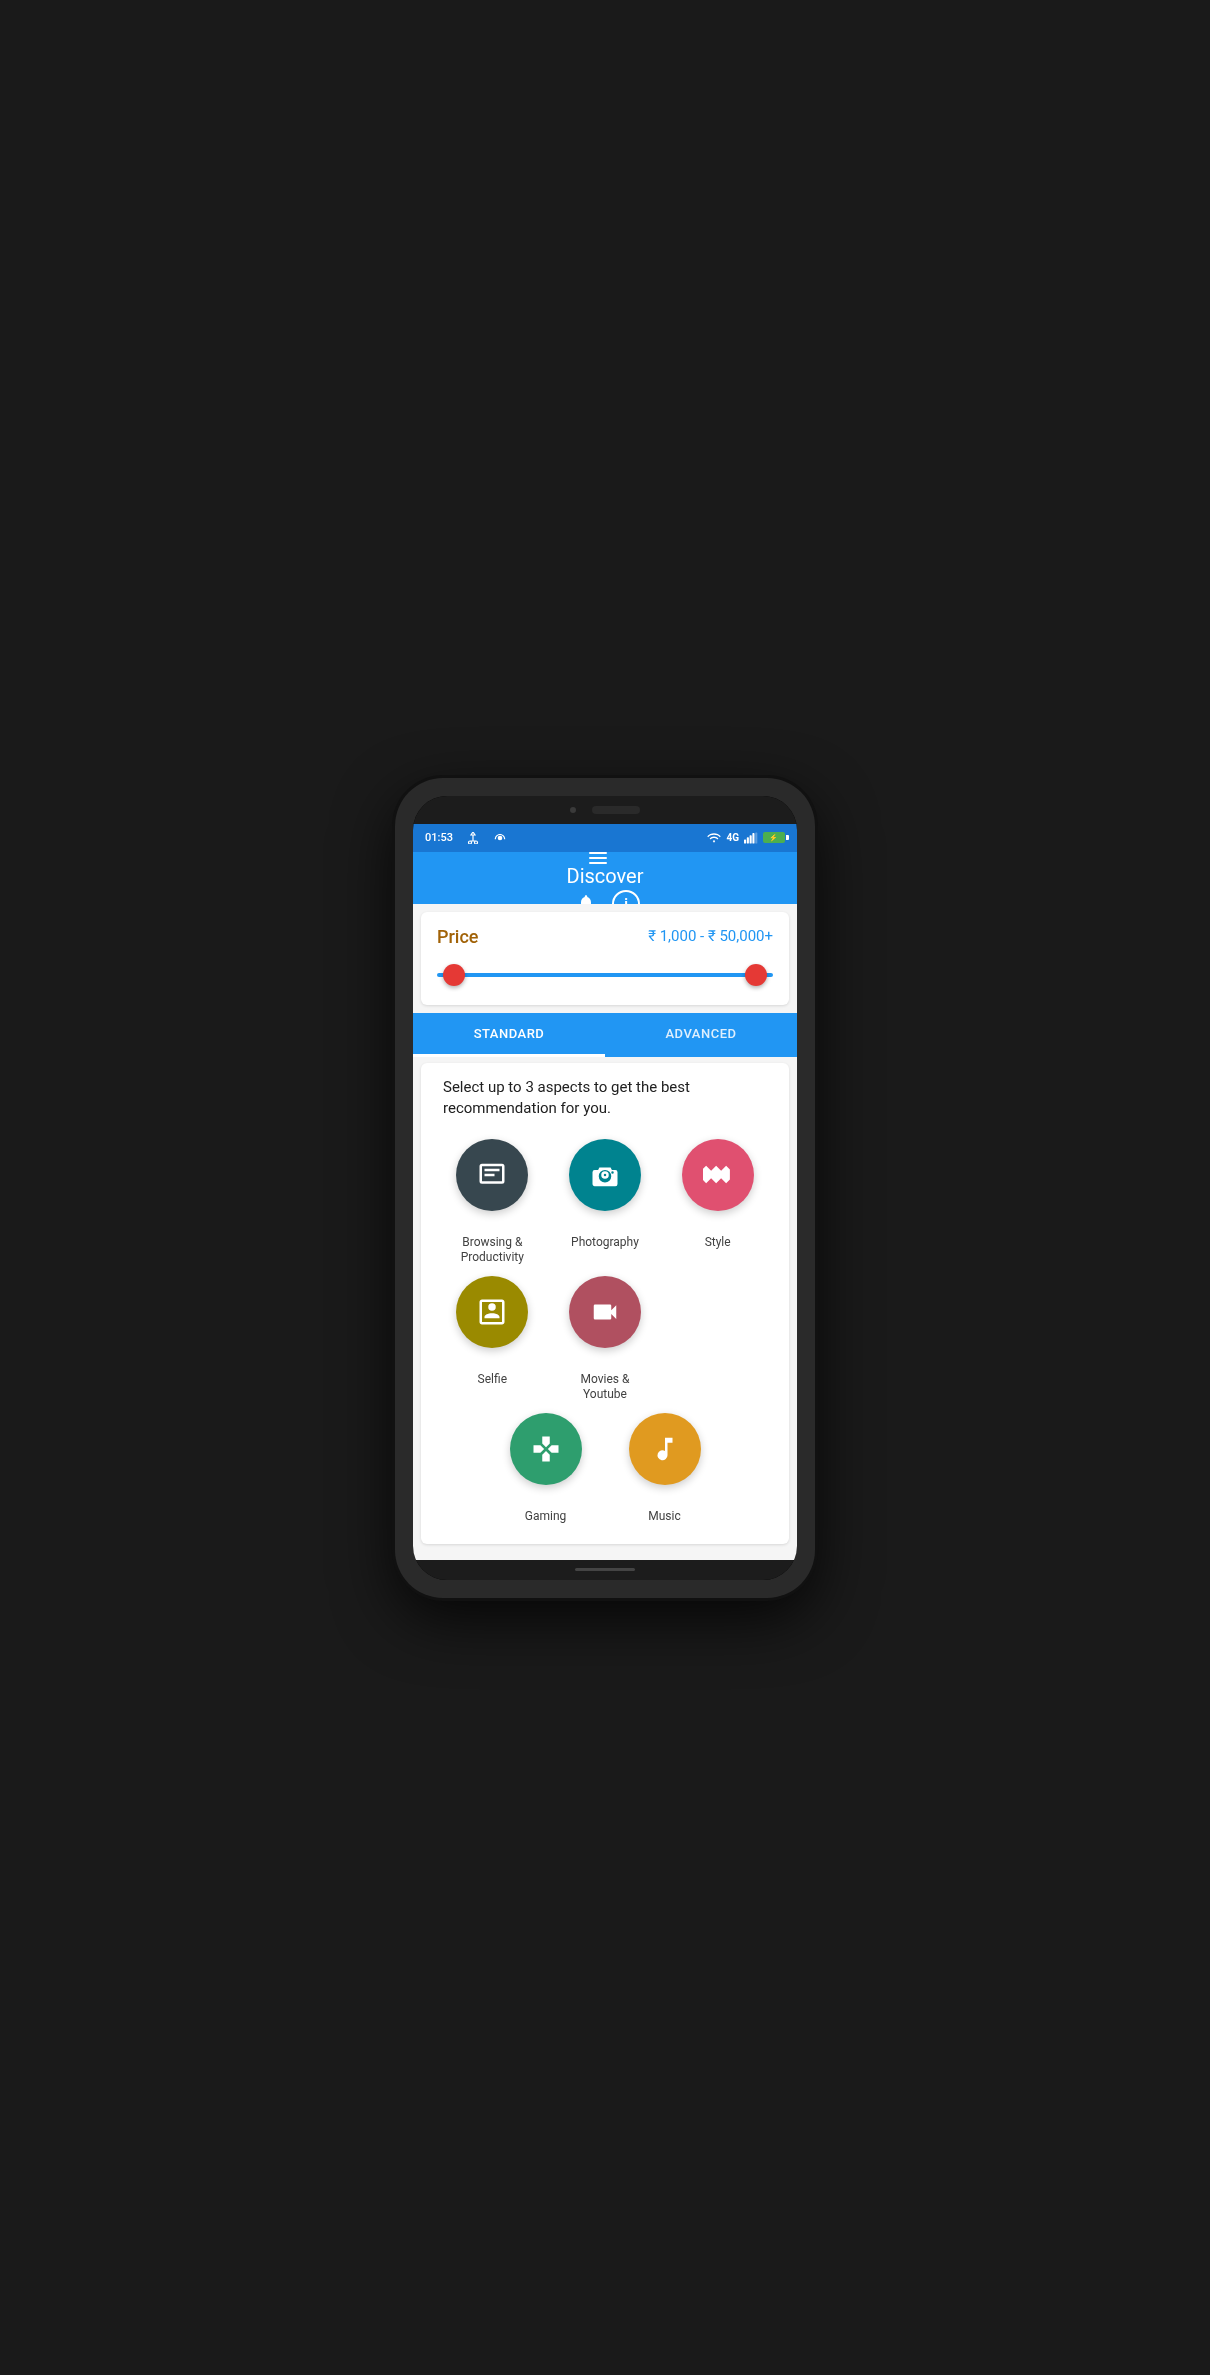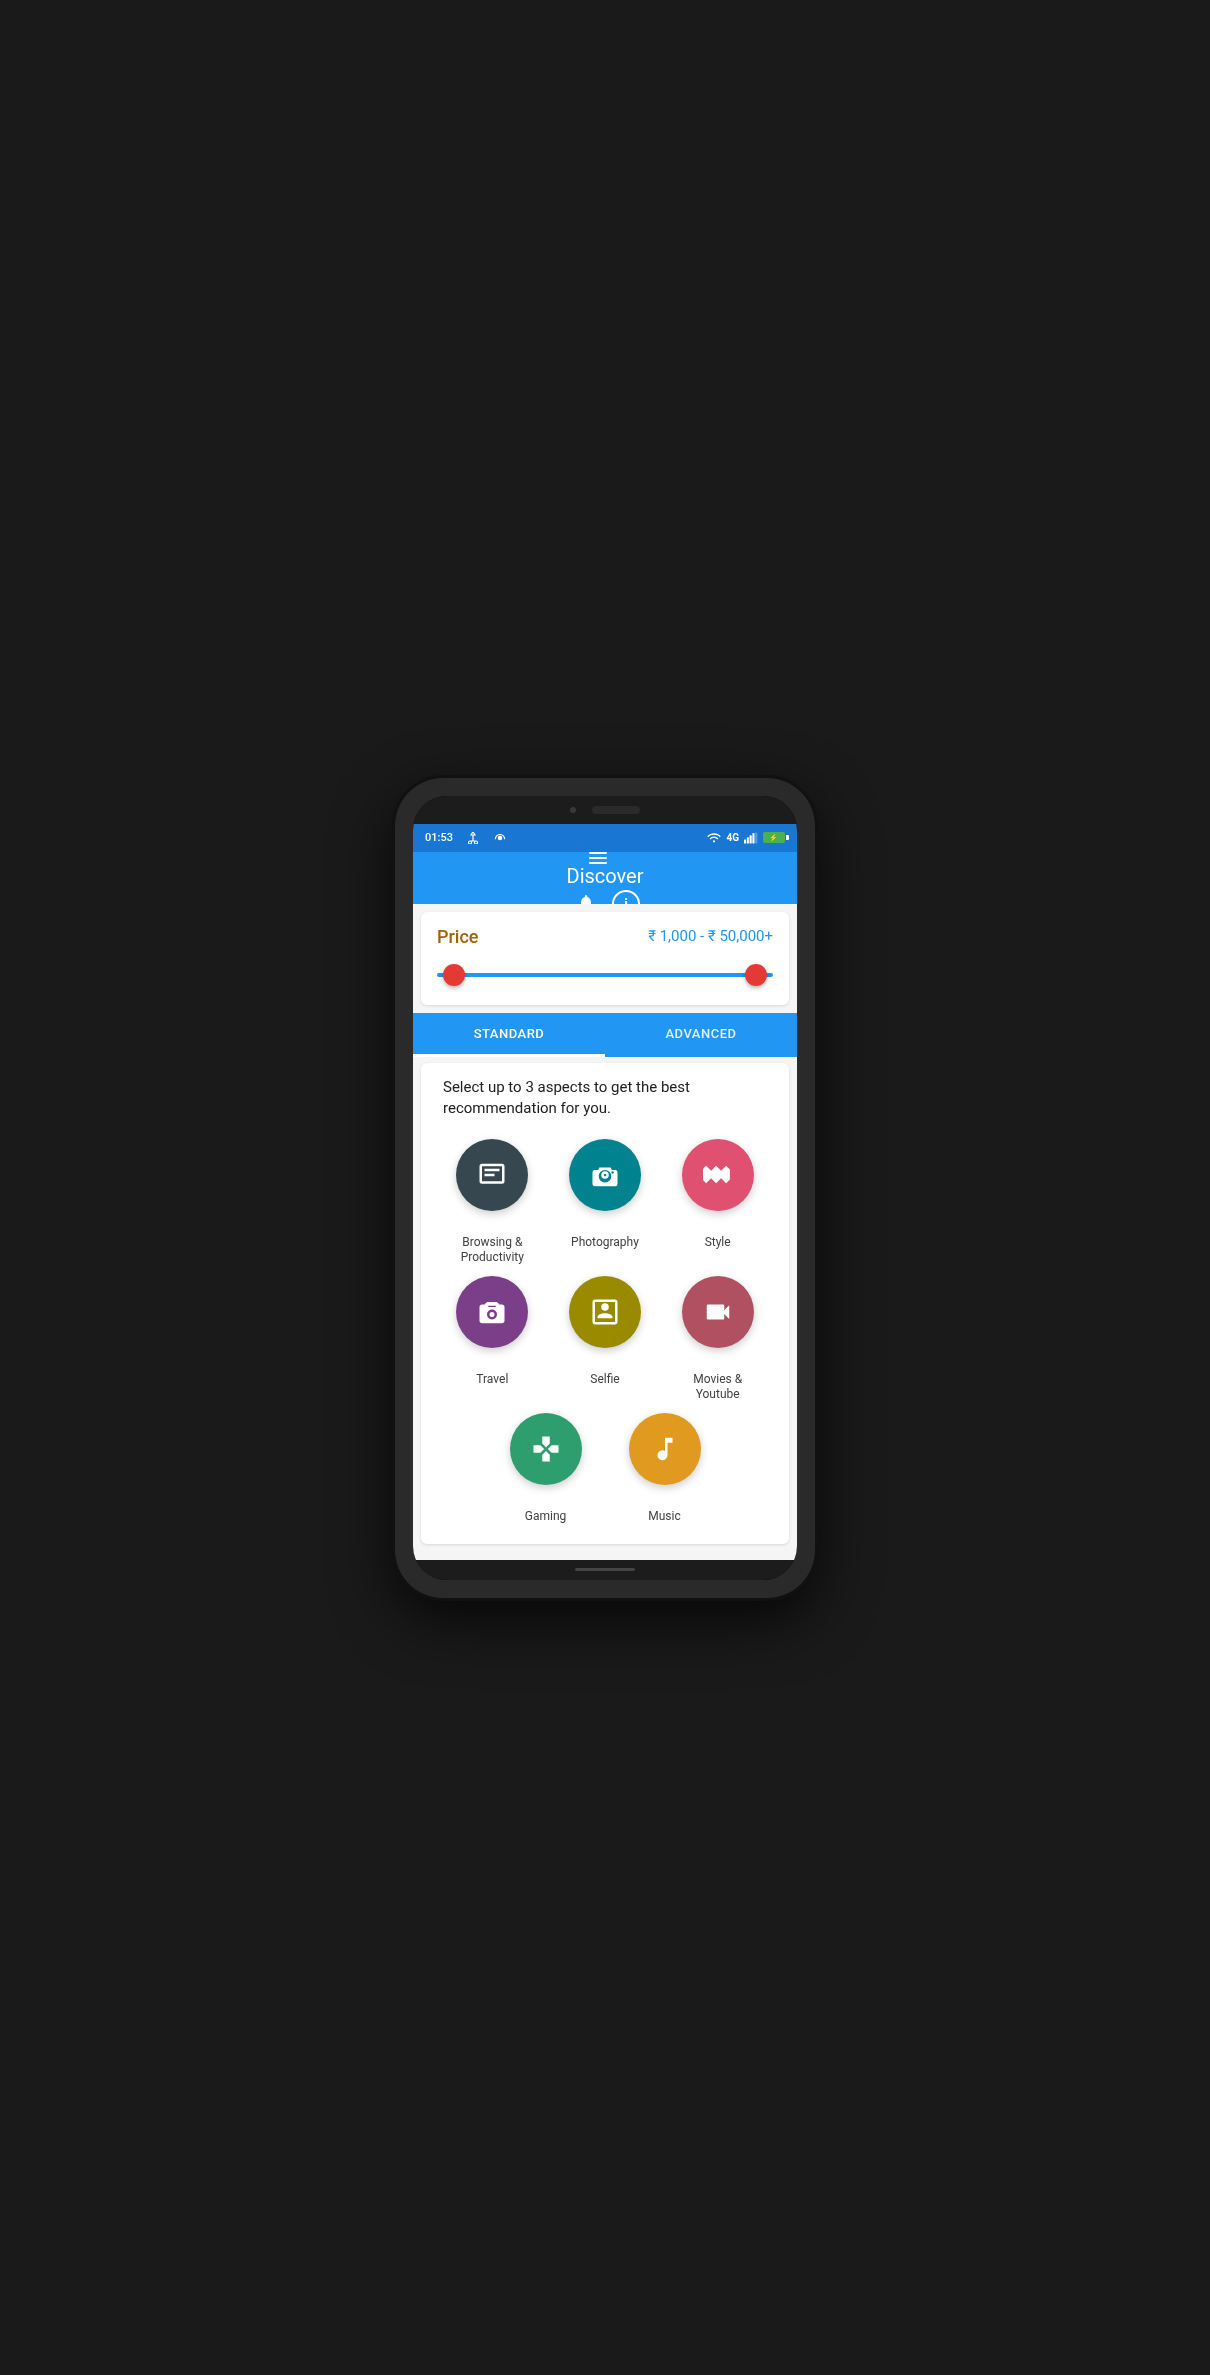--- a/index.html
+++ b/index.html
@@ -435,28 +435,20 @@
 
           <div class="aspect-item">
             <div class="aspect-circle" style="background:#e05070;">
               <svg viewBox="0 0 24 24">
                 <path d="M2.5 4.5l4 4 4-4 4 4 4-4 3 3v8l-3 3-4-4-4 4-4-4-4 4-3-3V7.5l3-3z"></path>
               </svg>
             </div>
             <span class="aspect-label">Style</span>
           </div>
 
-          <div class="aspect-item">
-            <div class="aspect-circle" style="background:#7b3f8a;">
-              <svg viewBox="0 0 24 24">
-                <path d="M20 6h-2.18C17.4 5.22 16.54 4 15 4H9C7.46 4 6.6 5.22 6.18 6H4C2.9 6 2 6.9 2 8v11c0 1.1.9 2 2 2h16c1.1 0 2-.9 2-2V8c0-1.1-.9-2-2-2zm-5 2H9V7h6v1zM12 18a4 4 0 110-8 4 4 0 010 8zm0-6a2 2 0 100 4 2 2 0 000-4z"></path>
-              </svg>
-            </div>
-            <span class="aspect-label">Travel</span>
-          </div>
 
           <div class="aspect-item">
             <div class="aspect-circle" style="background:#9a8a00;">
               <svg viewBox="0 0 24 24">
                 <path d="M12 5a3 3 0 110 6 3 3 0 010-6zm0 8c3.31 0 6 1.34 6 3v1H6v-1c0-1.66 2.69-3 6-3zm8-11H4C2.9 2 2 2.9 2 4v16c0 1.1.9 2 2 2h16c1.1 0 2-.9 2-2V4c0-1.1-.9-2-2-2zm0 18H4V4h16v16z"></path>
               </svg>
             </div>
             <span class="aspect-label">Selfie</span>
           </div>
 

